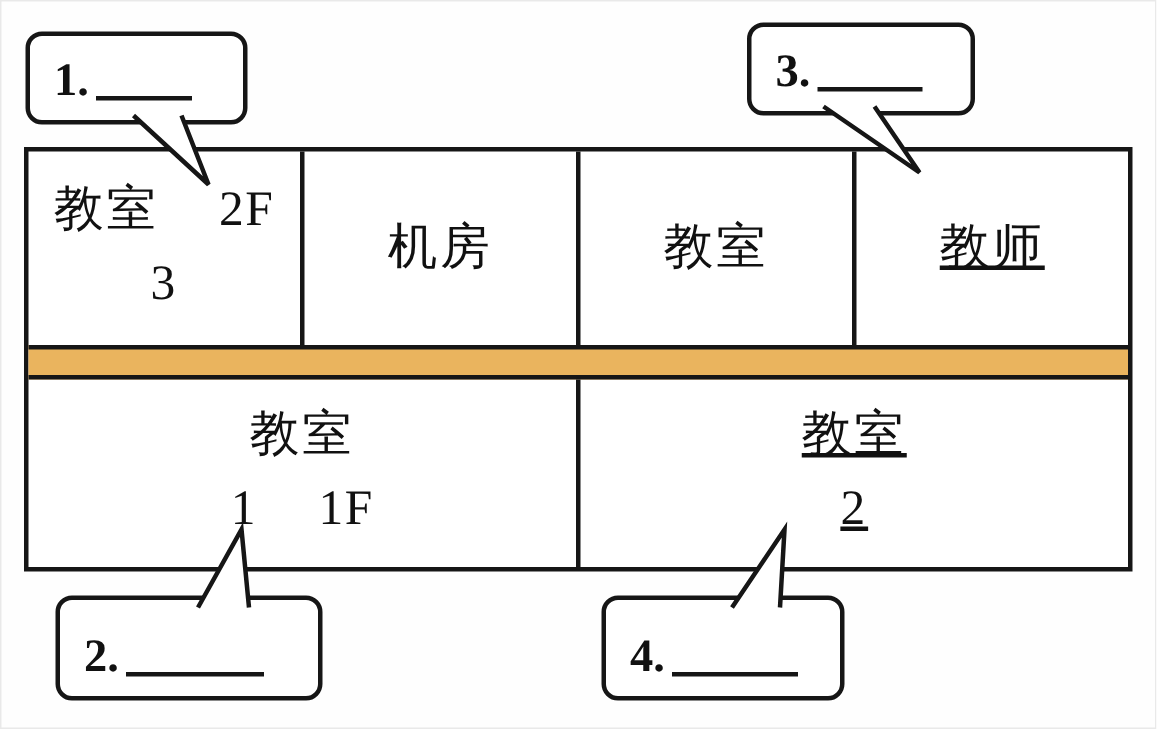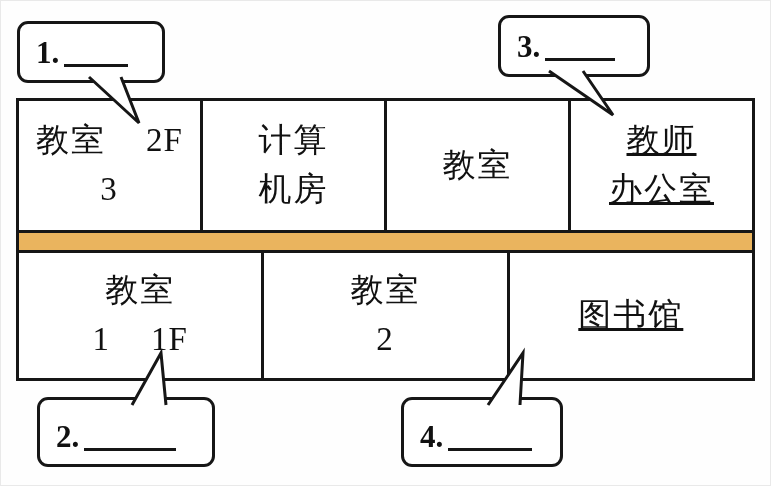--- a/index.html
+++ b/index.html
@@ -72,49 +72,44 @@
   <div class="grid">
     <div class="row row-top">
       <div class="cell">
         <div class="cline">
           <span>教室</span>
           <span class="floor-tag">2F</span>
         </div>
         <div class="cline">3</div>
       </div>
       <div class="cell">
-        <div class="cline">计算</div>
         <div class="cline">机房</div>
       </div>
       <div class="cell">
         <div class="cline">教室</div>
       </div>
       <div class="cell">
         <div class="cline">教师</div>
-        <div class="cline">办公室</div>
       </div>
     </div>
 
     <div class="band" style="background: rgb(234, 180, 94);"></div>
 
     <div class="row row-bottom">
       <div class="cell">
         <div class="cline">教室</div>
         <div class="cline">
           <span>1</span>
           <span class="floor-tag">1F</span>
         </div>
       </div>
       <div class="cell">
         <div class="cline">教室</div>
         <div class="cline">2</div>
       </div>
-      <div class="cell">
-        <div class="cline">图书馆</div>
-      </div>
     </div>
   </div>
 
   <svg class="tails" viewBox="0 0 771 486" xmlns="http://www.w3.org/2000/svg">
     <path d="M 120 76 L 138 122 L 88 76"></path>
     <path d="M 582 70 L 612 114 L 548 70"></path>
     <path d="M 165 404 L 160 352 L 131 404"></path>
     <path d="M 519 404 L 522 352 L 487 404"></path>
   </svg>
 

